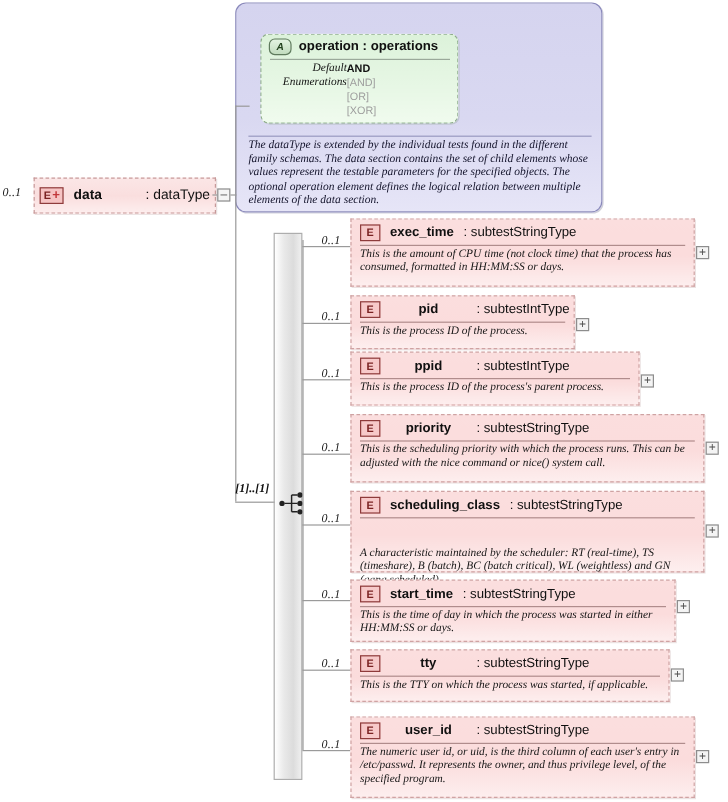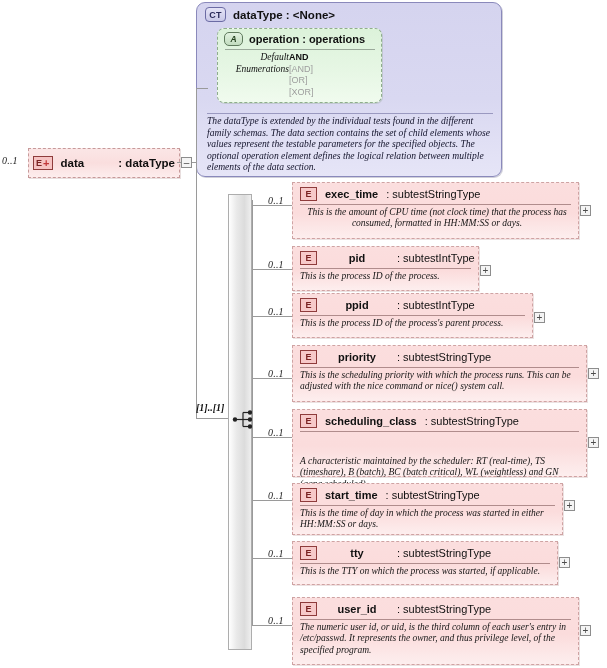--- a/index.html
+++ b/index.html
@@ -221,21 +221,21 @@
   }
   .elem-root-name {
     font-size: 11.5px;
     font-weight: bold;
     color: #101010;
     width: 68px;
     white-space: nowrap;
   }
   .elem-root-type {
     font-size: 11.5px;
-    font-weight: bold;
+    font-weight: normal;
     color: #101010;
     white-space: nowrap;
   }
 
   
   .expander {
     position: absolute;
     width: 11px;
     height: 11px;
     background: #f4f4f4;
@@ -339,24 +339,20 @@
     line-height: 11.4px;
     color: #151515;
   }
 </style>
 </head>
 <body>
 
 <div id="canvas">
 
   <div class="ct-box">
-    <div class="ct-header">
-      <span class="ct-icon">CT</span>
-      <span class="ct-title">dataType : &lt;None&gt;</span>
-    </div>
 
     <div class="attr-box" style="left:20px; top:25px;">
       <div class="attr-header">
         <span class="attr-icon">A</span>
         <span class="attr-title">operation : operations</span>
       </div>
       <div class="attr-divider"></div>
       <div class="attr-table">
         <div class="attr-row">
           <span class="attr-key">Default</span>
@@ -422,21 +418,21 @@
 
   <div class="card-mult" style="left:268px; top:195px;">0..1</div>
   <div class="line hline" style="left:252px; top:205px; width:40px;"></div>
   <div class="elem-card" style="left:292px; top:182px; width:287px; height:57px;">
     <div class="elem-card-head">
       <span class="e-icon">E</span>
       <span class="e-name">exec_time</span>
       <span class="e-type">: subtestStringType</span>
     </div>
     <div class="elem-card-divider" style="width:271px;"></div>
-    <div class="elem-annot" style="width:274px;text-align:center;">This is the amount of CPU time (not clock time) that the process has consumed, formatted in HH:MM:SS or days.</div>
+    <div class="elem-annot" style="width:274px;">This is the amount of CPU time (not clock time) that the process has consumed, formatted in HH:MM:SS or days.</div>
   </div>
   <div class="expander" style="left:580px; top:205px;">+</div>
 
   <div class="card-mult" style="left:268px; top:259px;">0..1</div>
   <div class="line hline" style="left:252px; top:269px; width:40px;"></div>
   <div class="elem-card" style="left:292px; top:246px; width:187px; height:45px;">
     <div class="elem-card-head">
       <span class="e-icon">E</span>
       <span class="e-name fixedw">pid</span>
       <span class="e-type">: subtestIntType</span>

